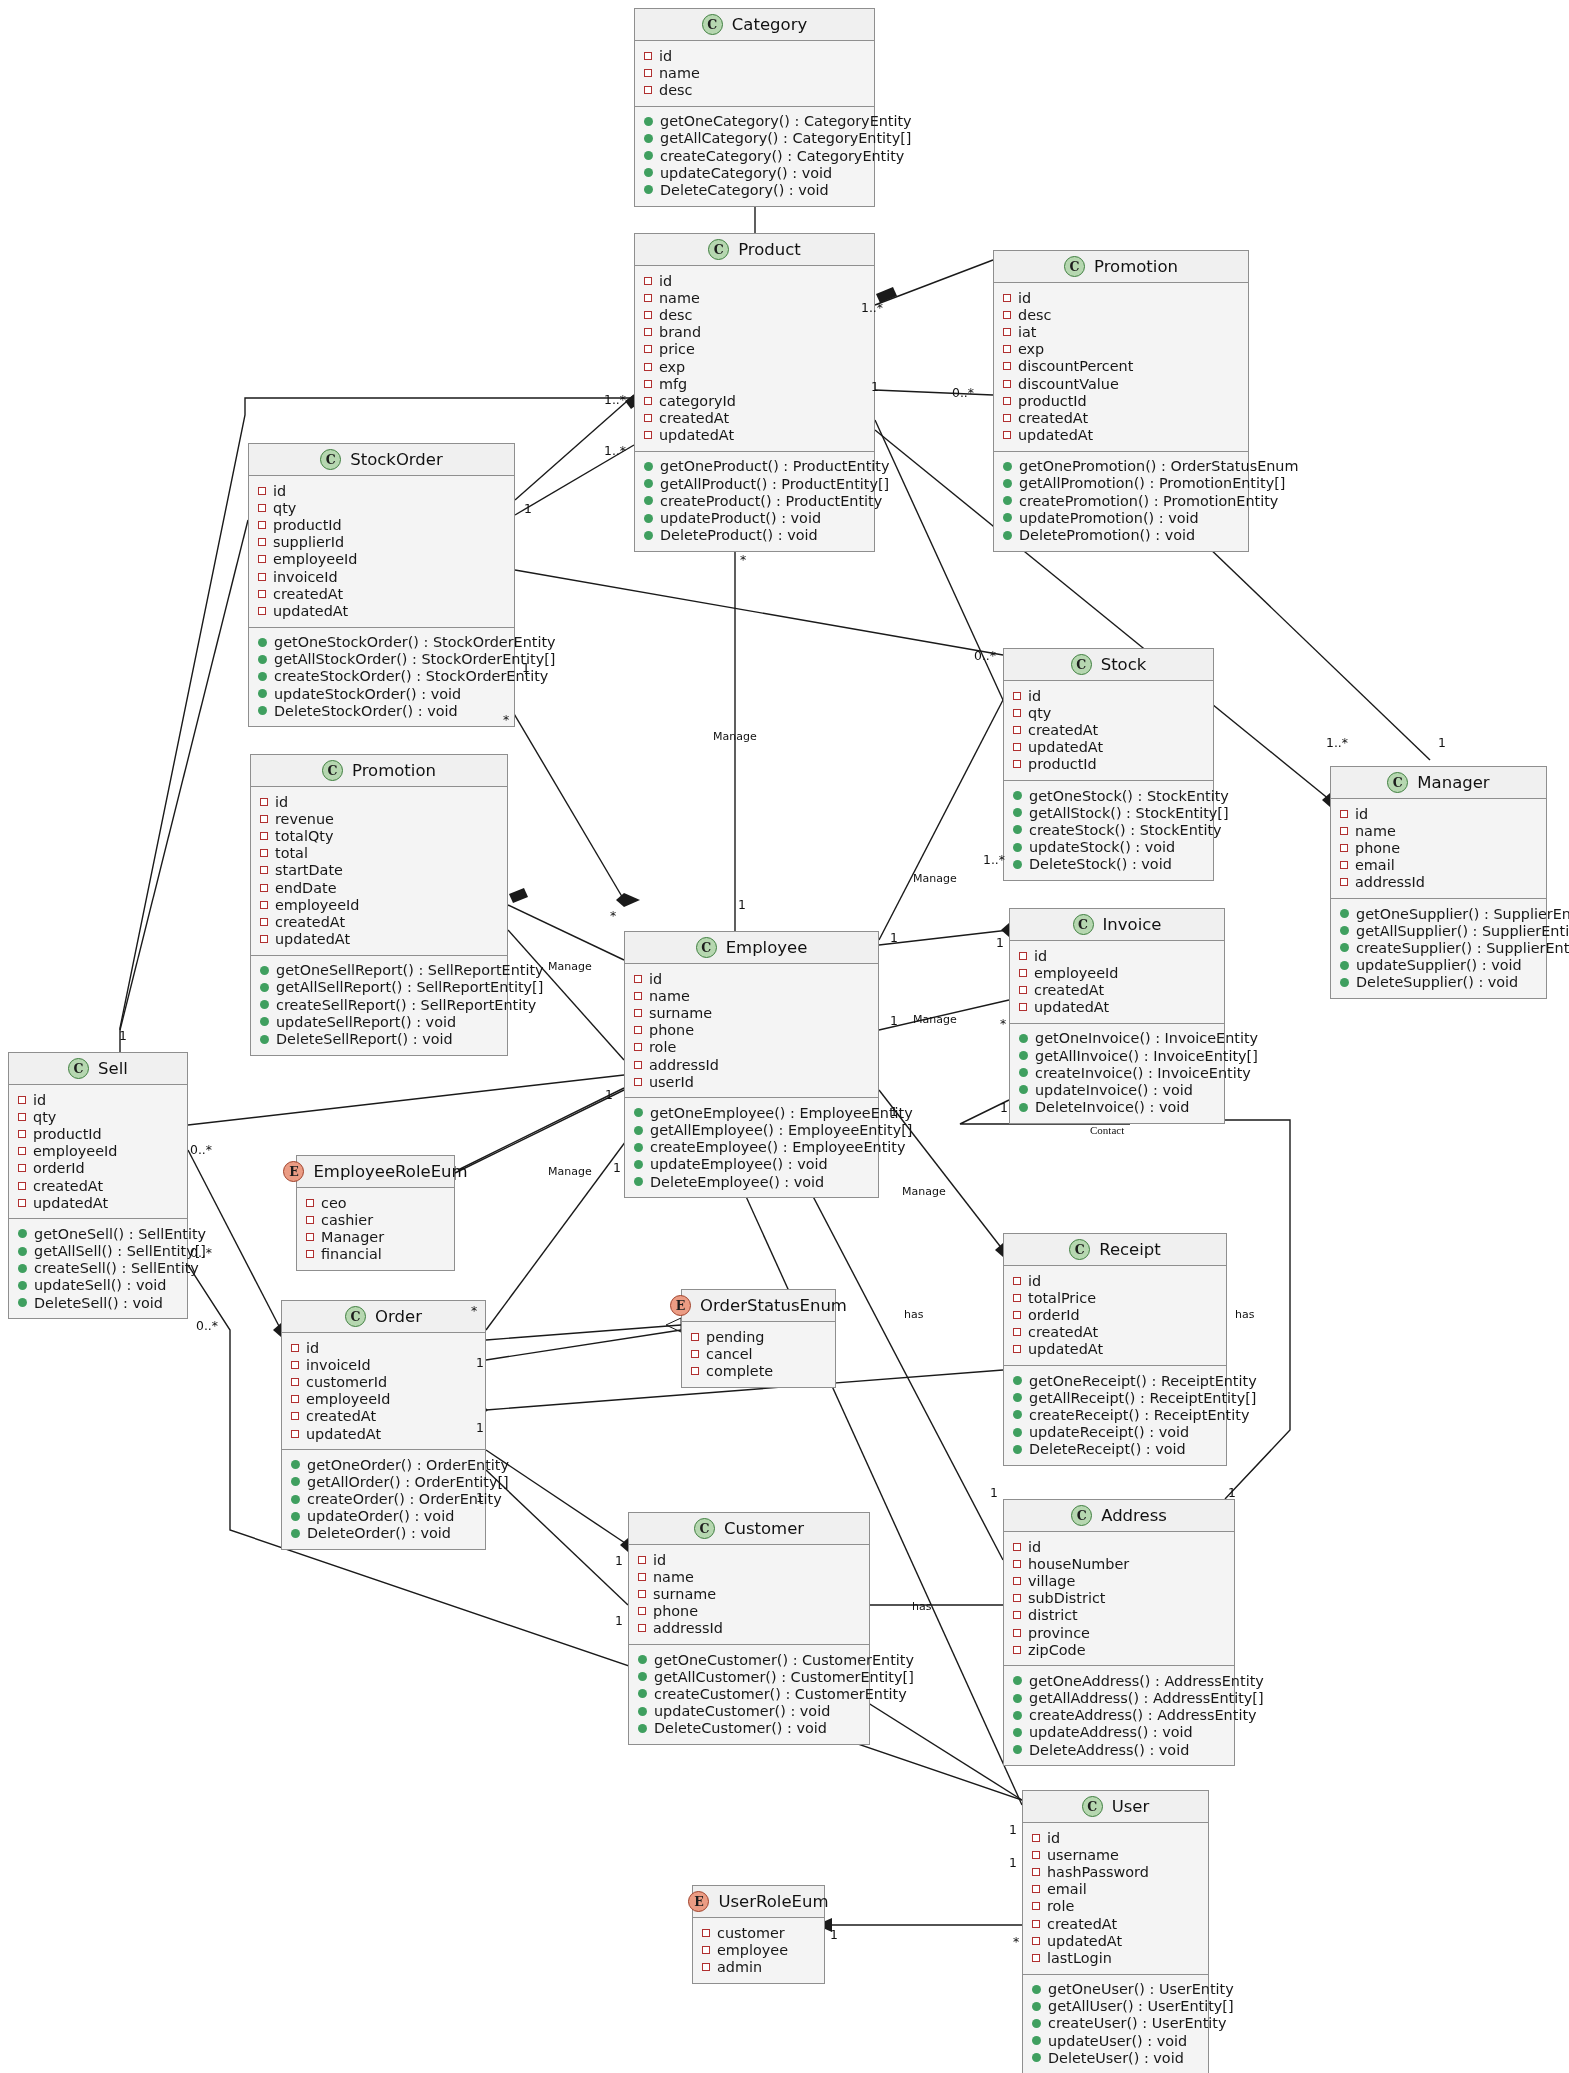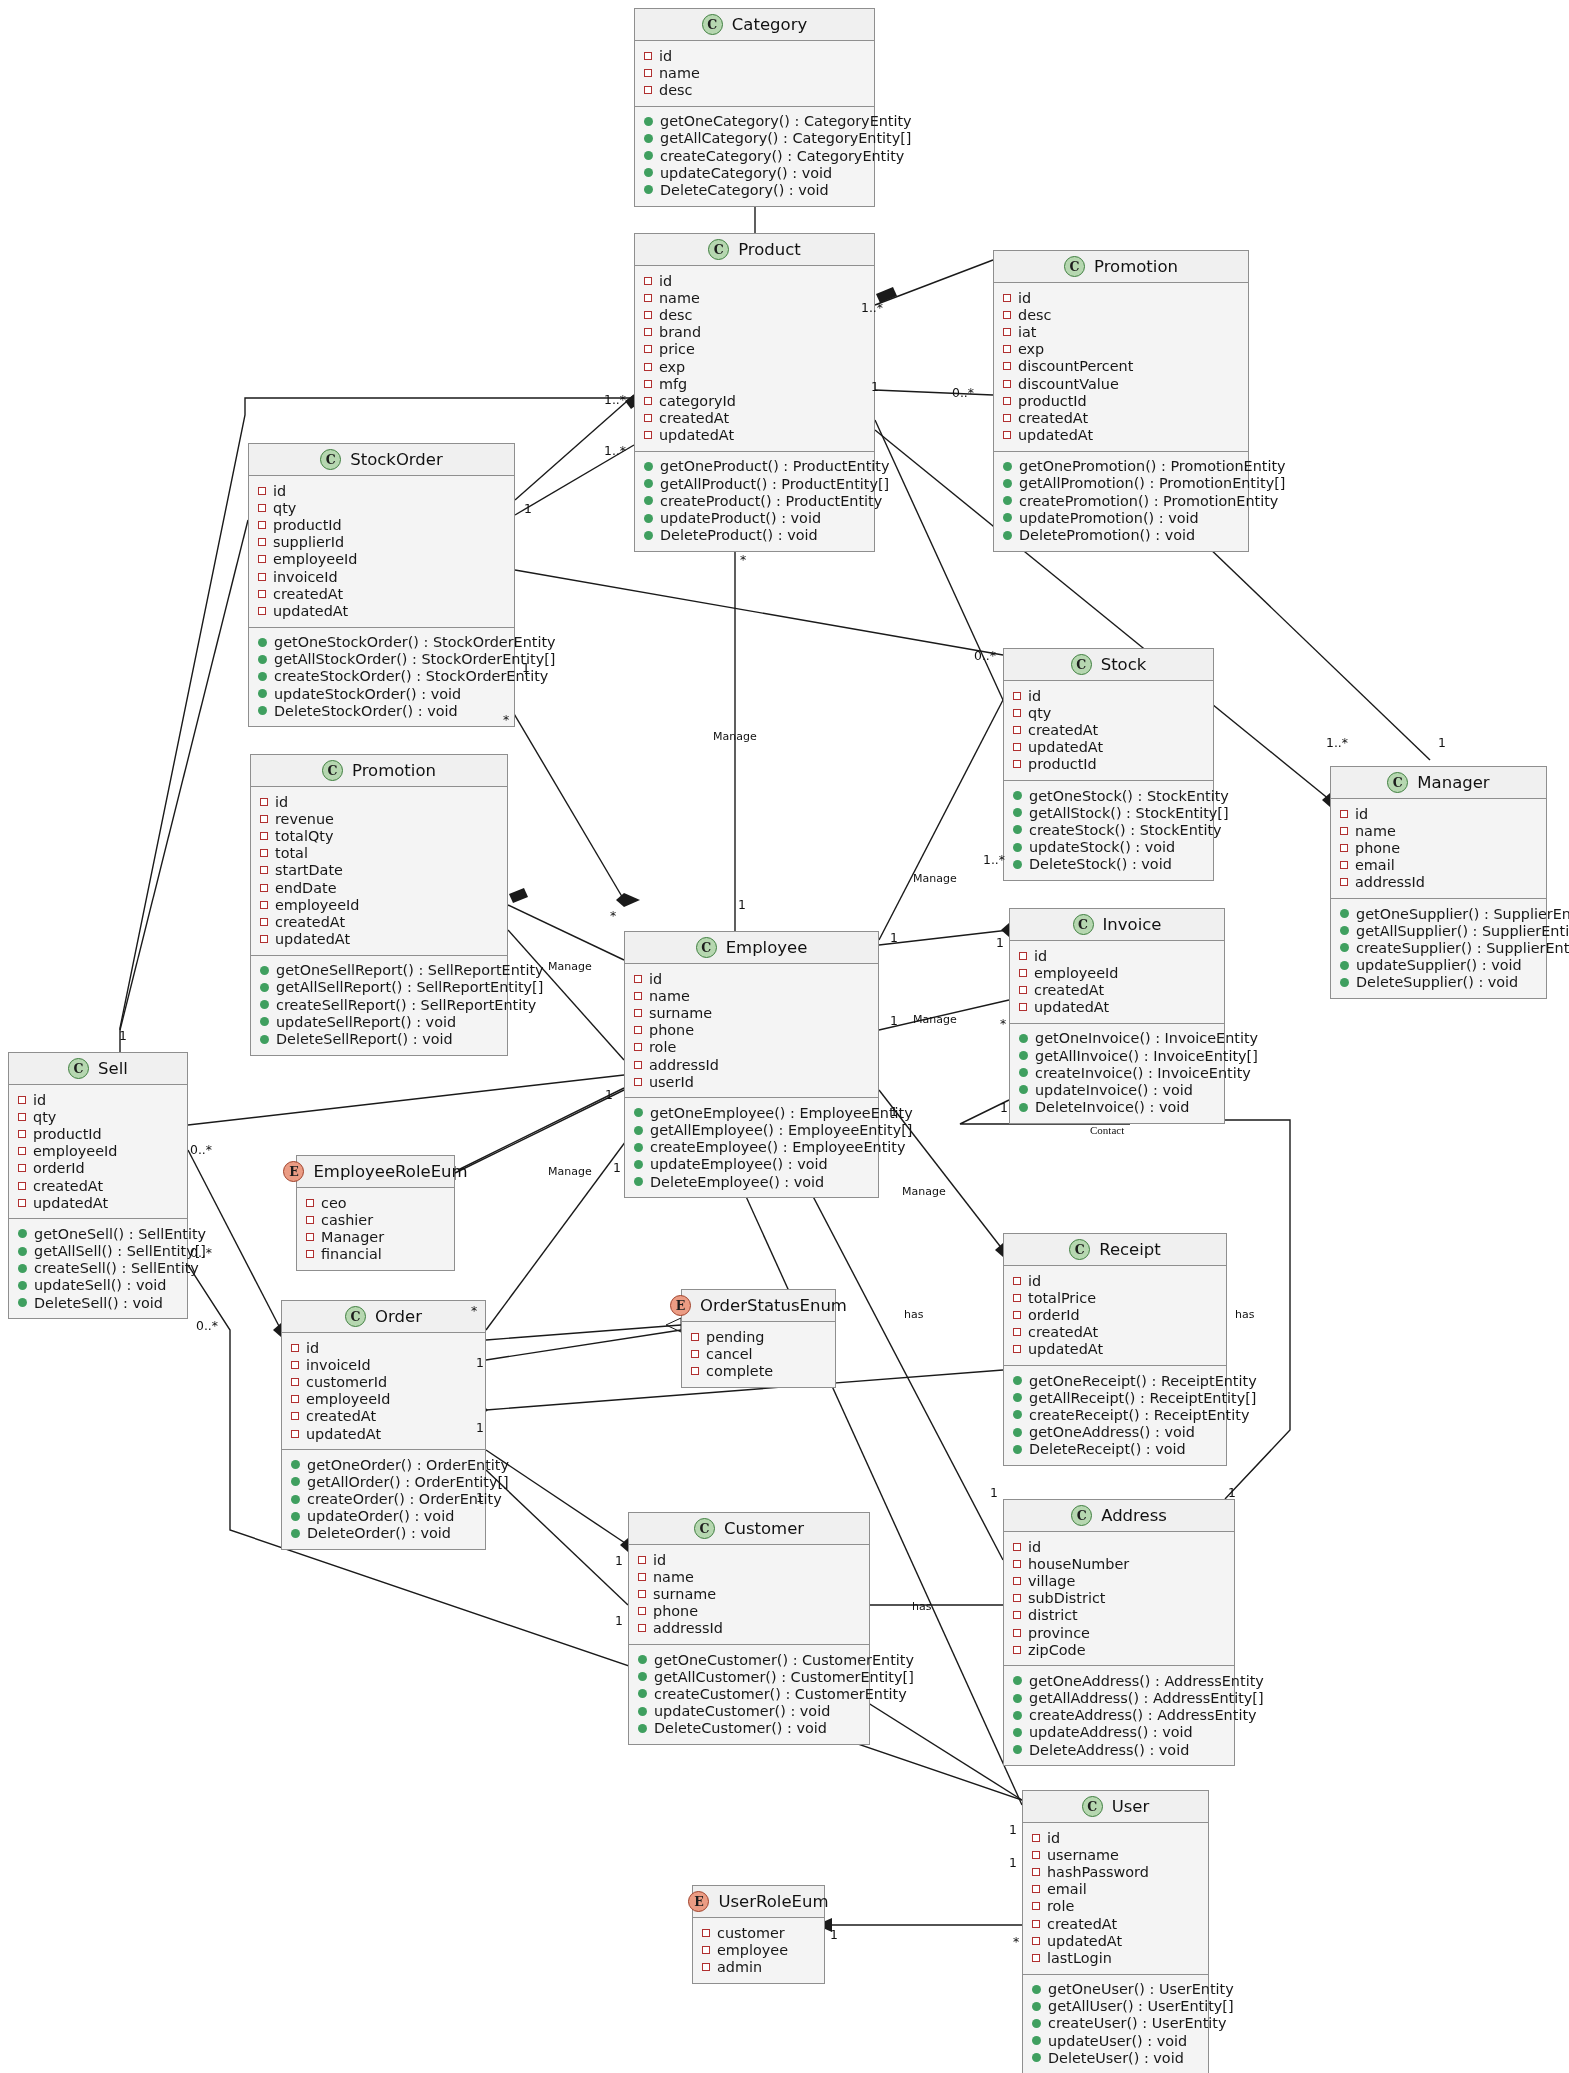--- a/index.html
+++ b/index.html
@@ -354,21 +354,21 @@
             <span>createdAt</span>
           </div>
           <div class="row">
             <span class="mk-attr"></span>
             <span>updatedAt</span>
           </div>
         </div>
         <div class="uml-section">
           <div class="row">
             <span class="mk-meth"></span>
-            <span>getOnePromotion() : PromotionEntity</span>
+            <span>getOnePromotion() : OrderStatusEnum</span>
           </div>
           <div class="row">
             <span class="mk-meth"></span>
             <span>getAllPromotion() : PromotionEntity[]</span>
           </div>
           <div class="row">
             <span class="mk-meth"></span>
             <span>createPromotion() : PromotionEntity</span>
           </div>
           <div class="row">
@@ -860,21 +860,21 @@
           <div class="row">
             <span class="mk-meth"></span>
             <span>getAllReceipt() : ReceiptEntity[]</span>
           </div>
           <div class="row">
             <span class="mk-meth"></span>
             <span>createReceipt() : ReceiptEntity</span>
           </div>
           <div class="row">
             <span class="mk-meth"></span>
-            <span>getOneAddress() : void</span>
+            <span>updateReceipt() : void</span>
           </div>
           <div class="row">
             <span class="mk-meth"></span>
             <span>DeleteReceipt() : void</span>
           </div>
         </div>
       </div>
       <div class="umlbox" style="left: 628px; top: 1512px; width: 242px;">
         <div class="uml-title">
           <span class="badge c">C</span>

